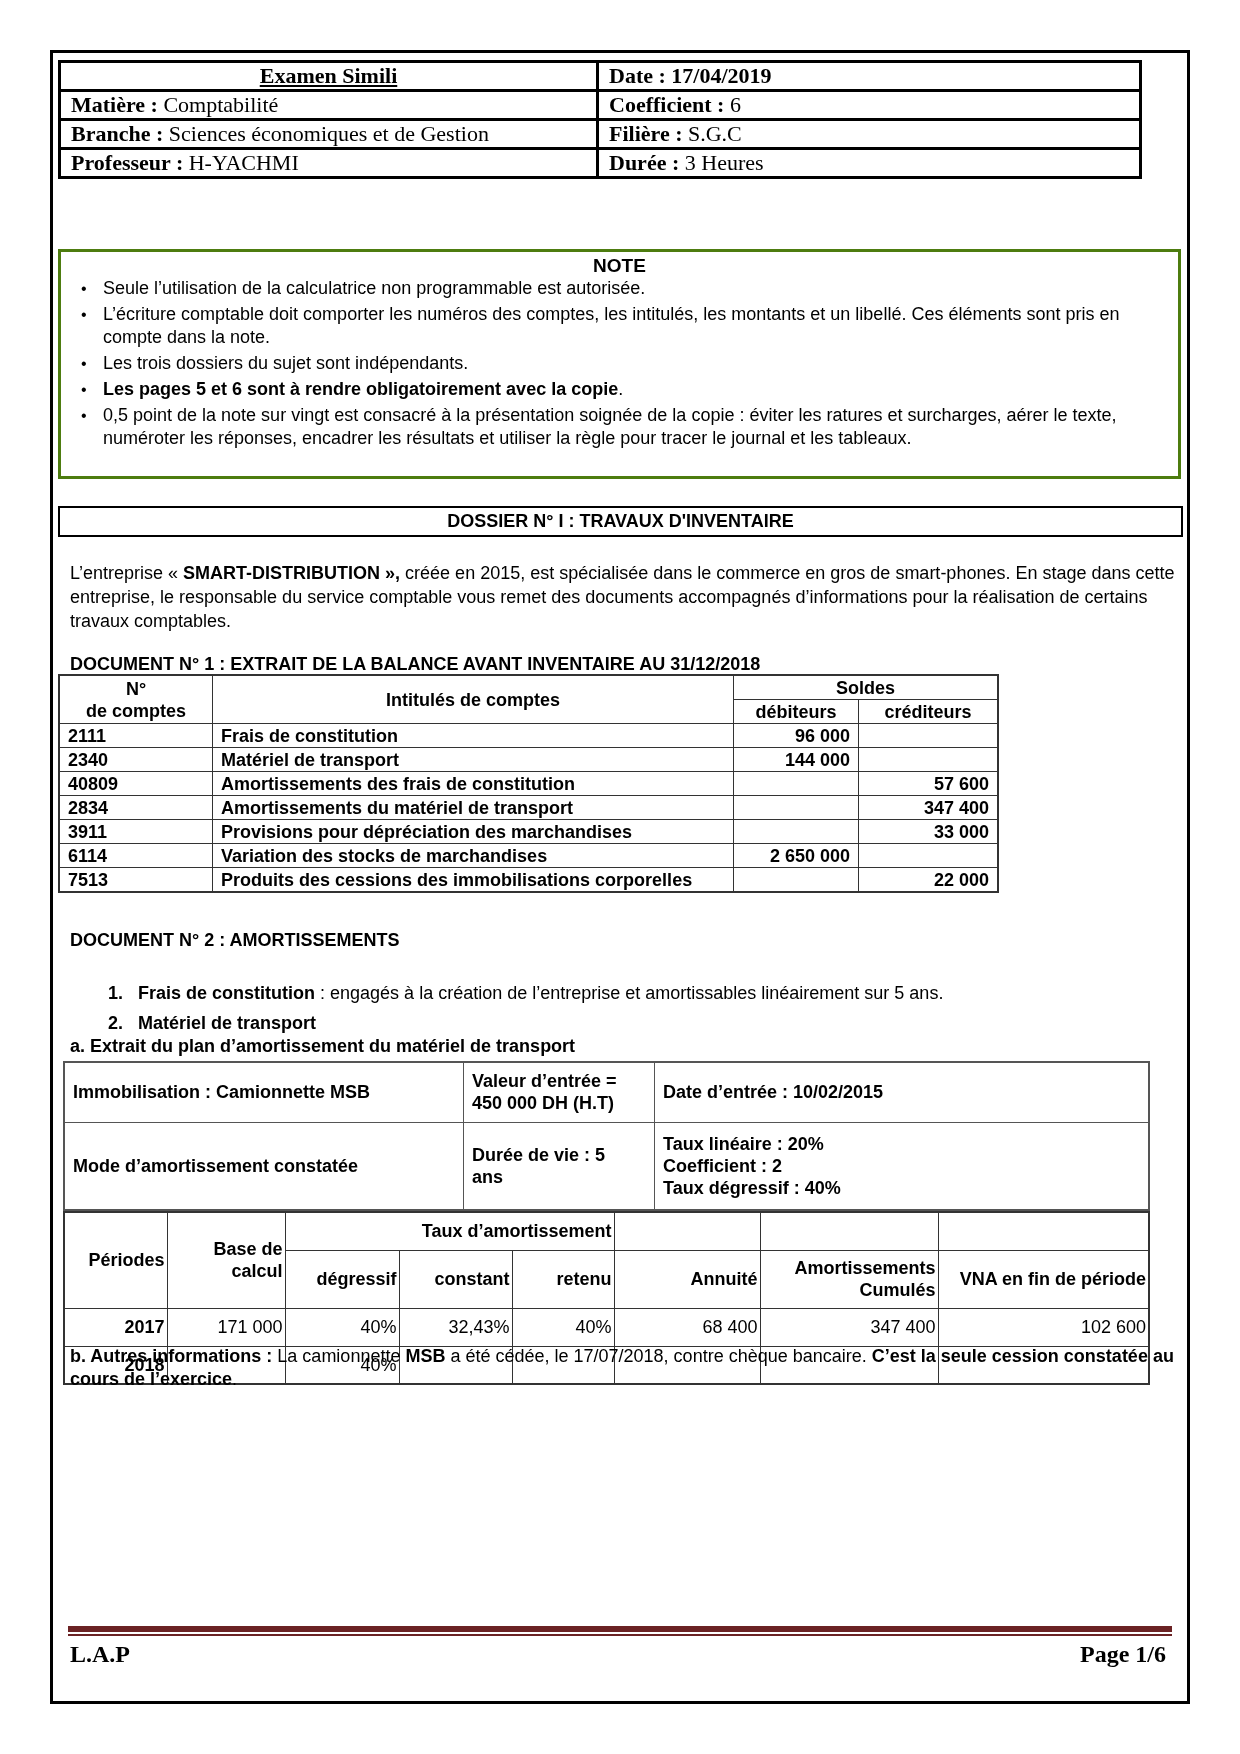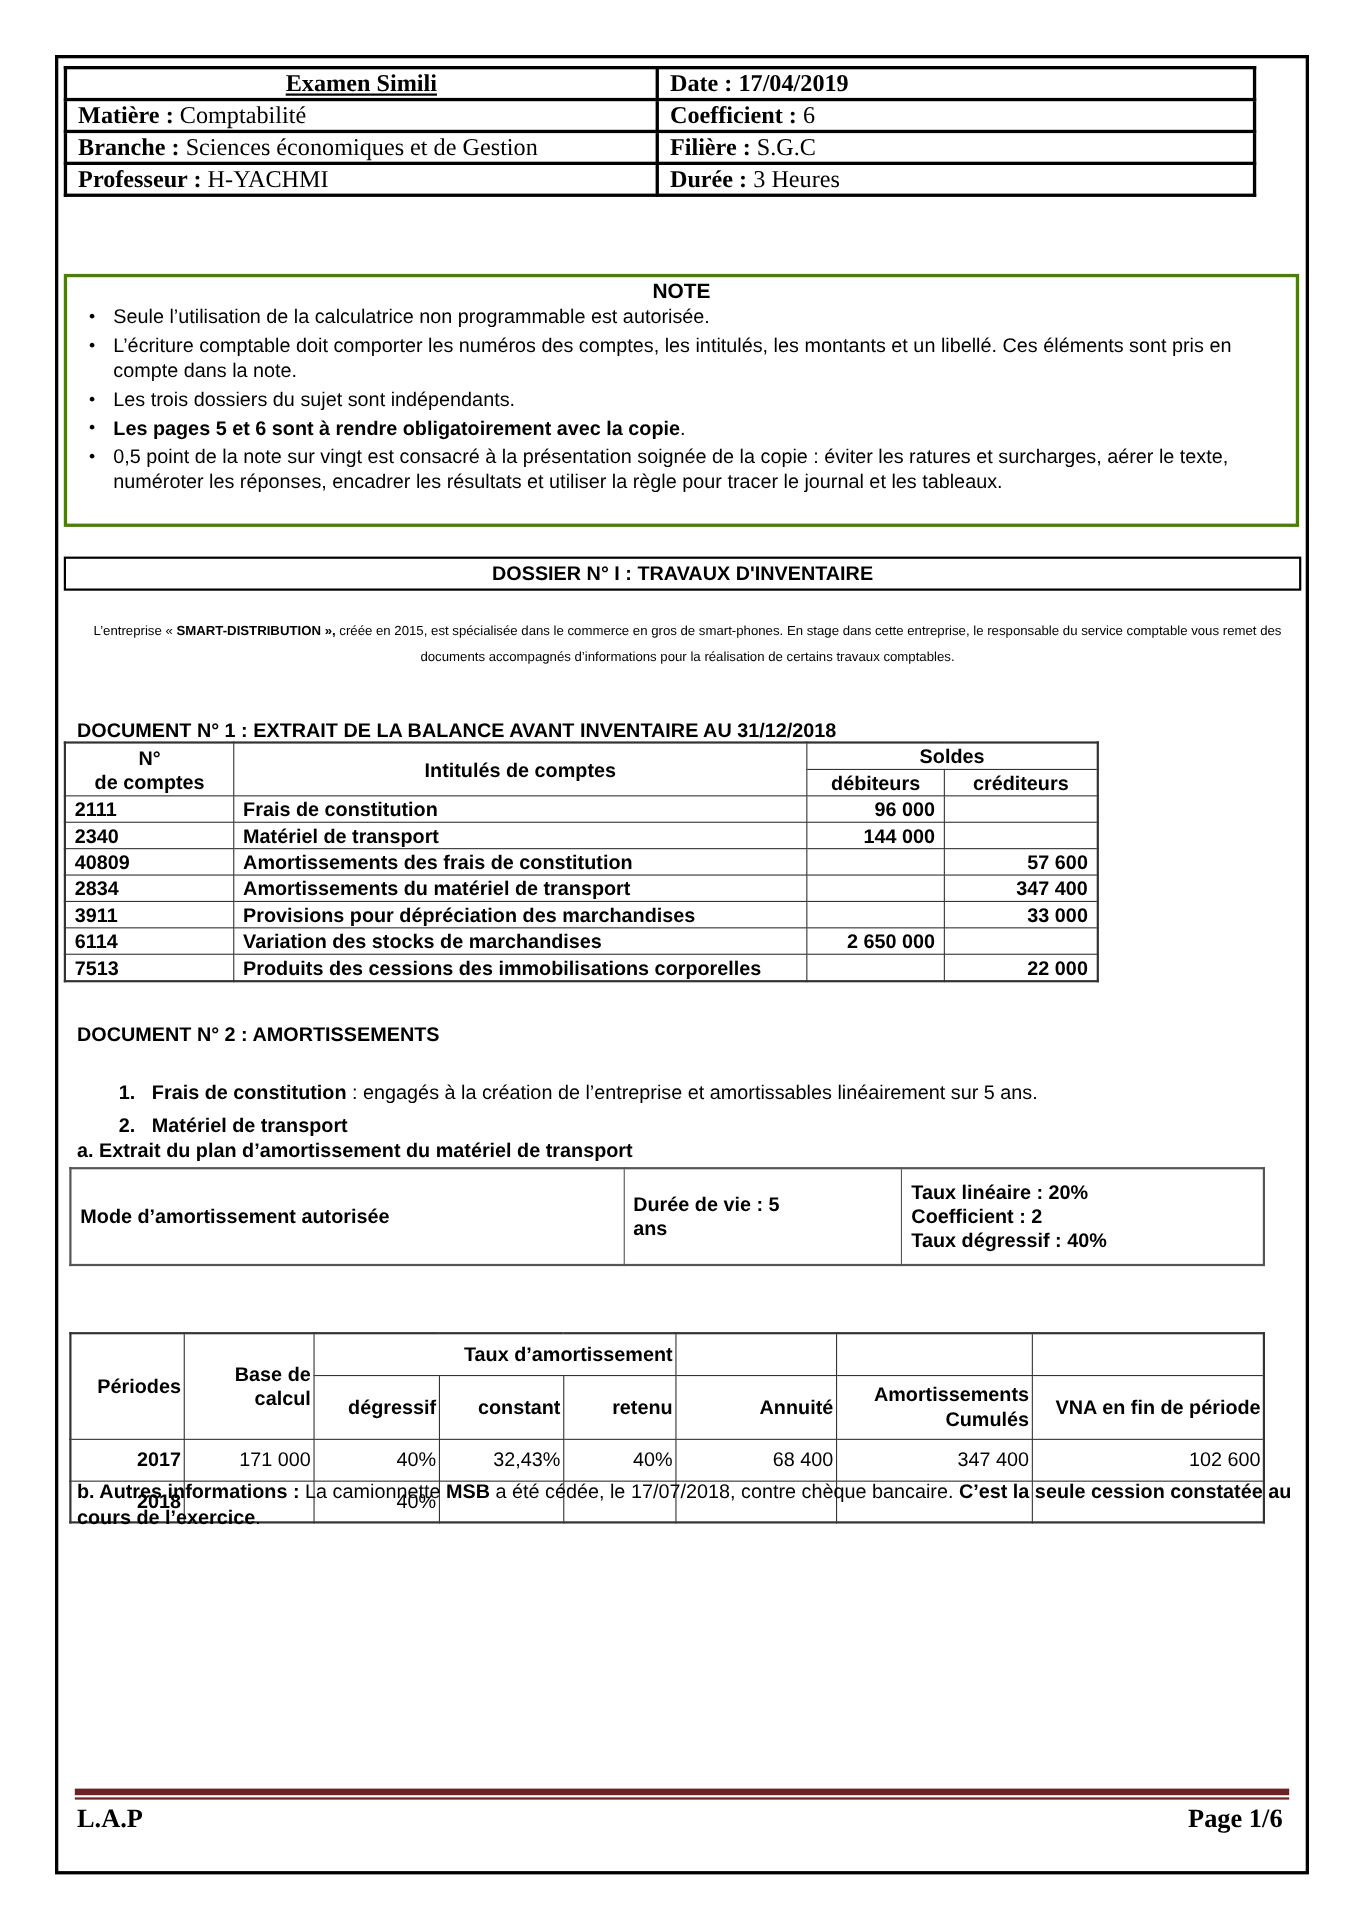--- a/index.html
+++ b/index.html
@@ -15,21 +15,21 @@
   #hdr b{font-weight:bold;}
   #hdr .title{text-align:center;font-weight:bold;text-decoration:underline;}
   
   #note{left:58px;top:249px;width:1117px;height:224px;border:3px solid #4d7c0f;box-sizing:content-box;}
   #note .nt{text-align:center;font-weight:bold;font-size:19px;margin-top:3px;line-height:22px;}
   #note ul{margin:0;padding:0 0 0 42px;list-style:none;}
   #note li{position:relative;font-size:18px;line-height:23px;margin-bottom:3px;}
   #note li:before{content:"\2022";position:absolute;left:-22px;top:0;font-size:16px;}
   
   #dossier{left:58px;top:506px;width:1121px;height:27px;border:2px solid #000000;text-align:center;font-weight:bold;font-size:18px;line-height:27px;}
-  #intro{left:70px;top:561px;width:1110px;font-size:12px;line-height:24px;text-align:center;}
+  #intro{left:70px;top:561px;width:1110px;font-size:18px;line-height:24px;}
   #doc1t{left:70px;top:653px;font-size:18px;font-weight:bold;line-height:22px;}
   
   #bal{left:58px;top:674px;border-collapse:collapse;border:2px solid #333;}
   #bal td,#bal th{border:1.5px solid #333;font-size:18px;height:23px;line-height:22px;padding:0 8px;white-space:nowrap;font-weight:bold;}
   #bal th{font-weight:bold;text-align:center;}
   #bal td.num{text-align:right;}
   #doc2t{left:70px;top:930px;font-size:18px;font-weight:bold;}
   #p1{left:108px;top:966px;font-size:18px;line-height:22px;margin-top:16px;}
   #p2{left:108px;top:1012px;font-size:18px;font-weight:bold;line-height:22px;}
   #pa{left:70px;top:1035px;font-size:18px;font-weight:bold;line-height:22px;}
@@ -146,22 +146,27 @@
 </tbody>
   </table>
 
 <div id="doc2t" class="abs sans">DOCUMENT N° 2 : AMORTISSEMENTS</div>
 <div id="p1" class="abs sans"><b>1.</b>&nbsp;&nbsp; <b>Frais de constitution</b><span> : engagés à la création de l’entreprise et amortissables linéairement sur 5 ans.</span></div>
 <div id="p2" class="abs sans"><span>2.</span>&nbsp;&nbsp; <span>Matériel de transport</span></div>
 <div id="pa" class="abs sans">a. Extrait du plan d’amortissement du matériel de transport</div>
 
 <table id="plan1" class="abs sans">
   <tbody>
+      <tr style="height:60px">
+    <td style="width:382px">Immobilisation : Camionnette MSB</td>
+    <td style="width:174px"><span>Valeur d’entrée =</span><br><span>450 000 DH (H.T)</span></td>
+    <td>Date d’entrée : 10/02/2015</td>
+  </tr>
   <tr style="height:88px">
-    <td>Mode d’amortissement autorisée</td>
+    <td>Mode d’amortissement constatée</td>
     <td><span>Durée de vie : 5</span><br><span>ans</span></td>
     <td><span>Taux linéaire : 20%</span><br><span>Coefficient : 2</span><br><span>Taux dégressif : 40%</span></td>
   </tr>
 </tbody>
   </table>
 
 <table id="plan2" class="abs sans">
   <colgroup>
       <col style="width:103px">
       <col style="width:118px">

